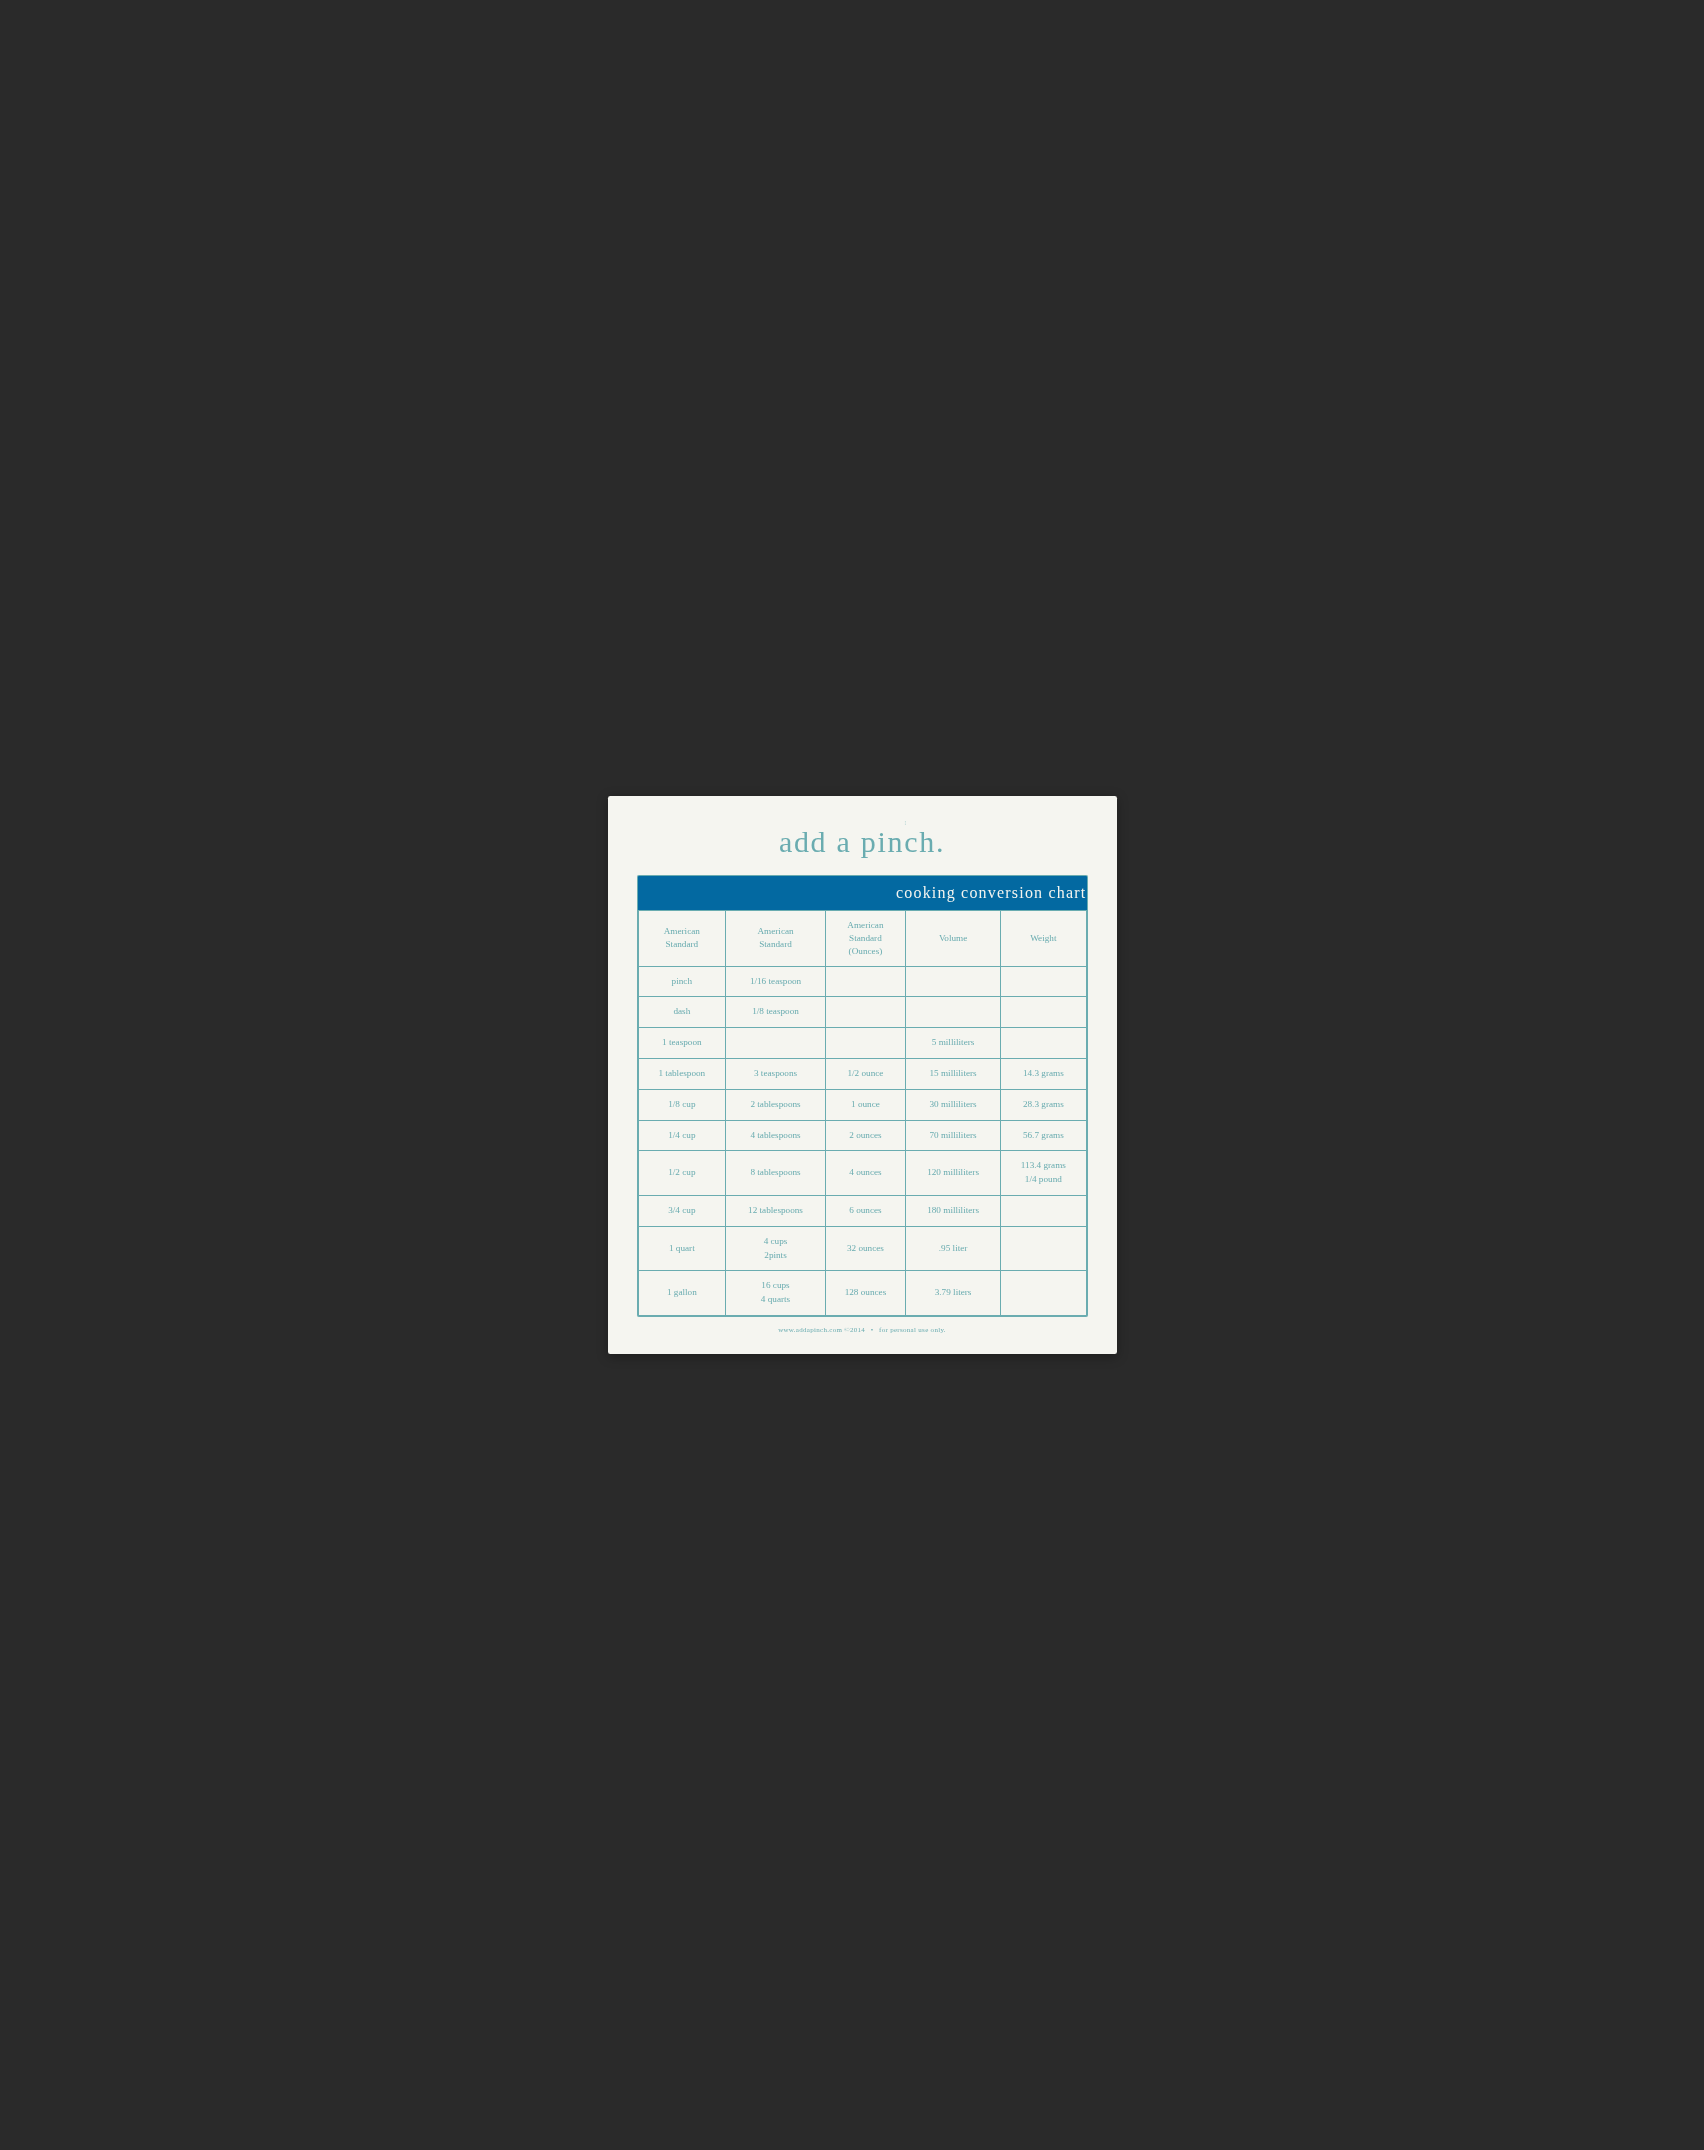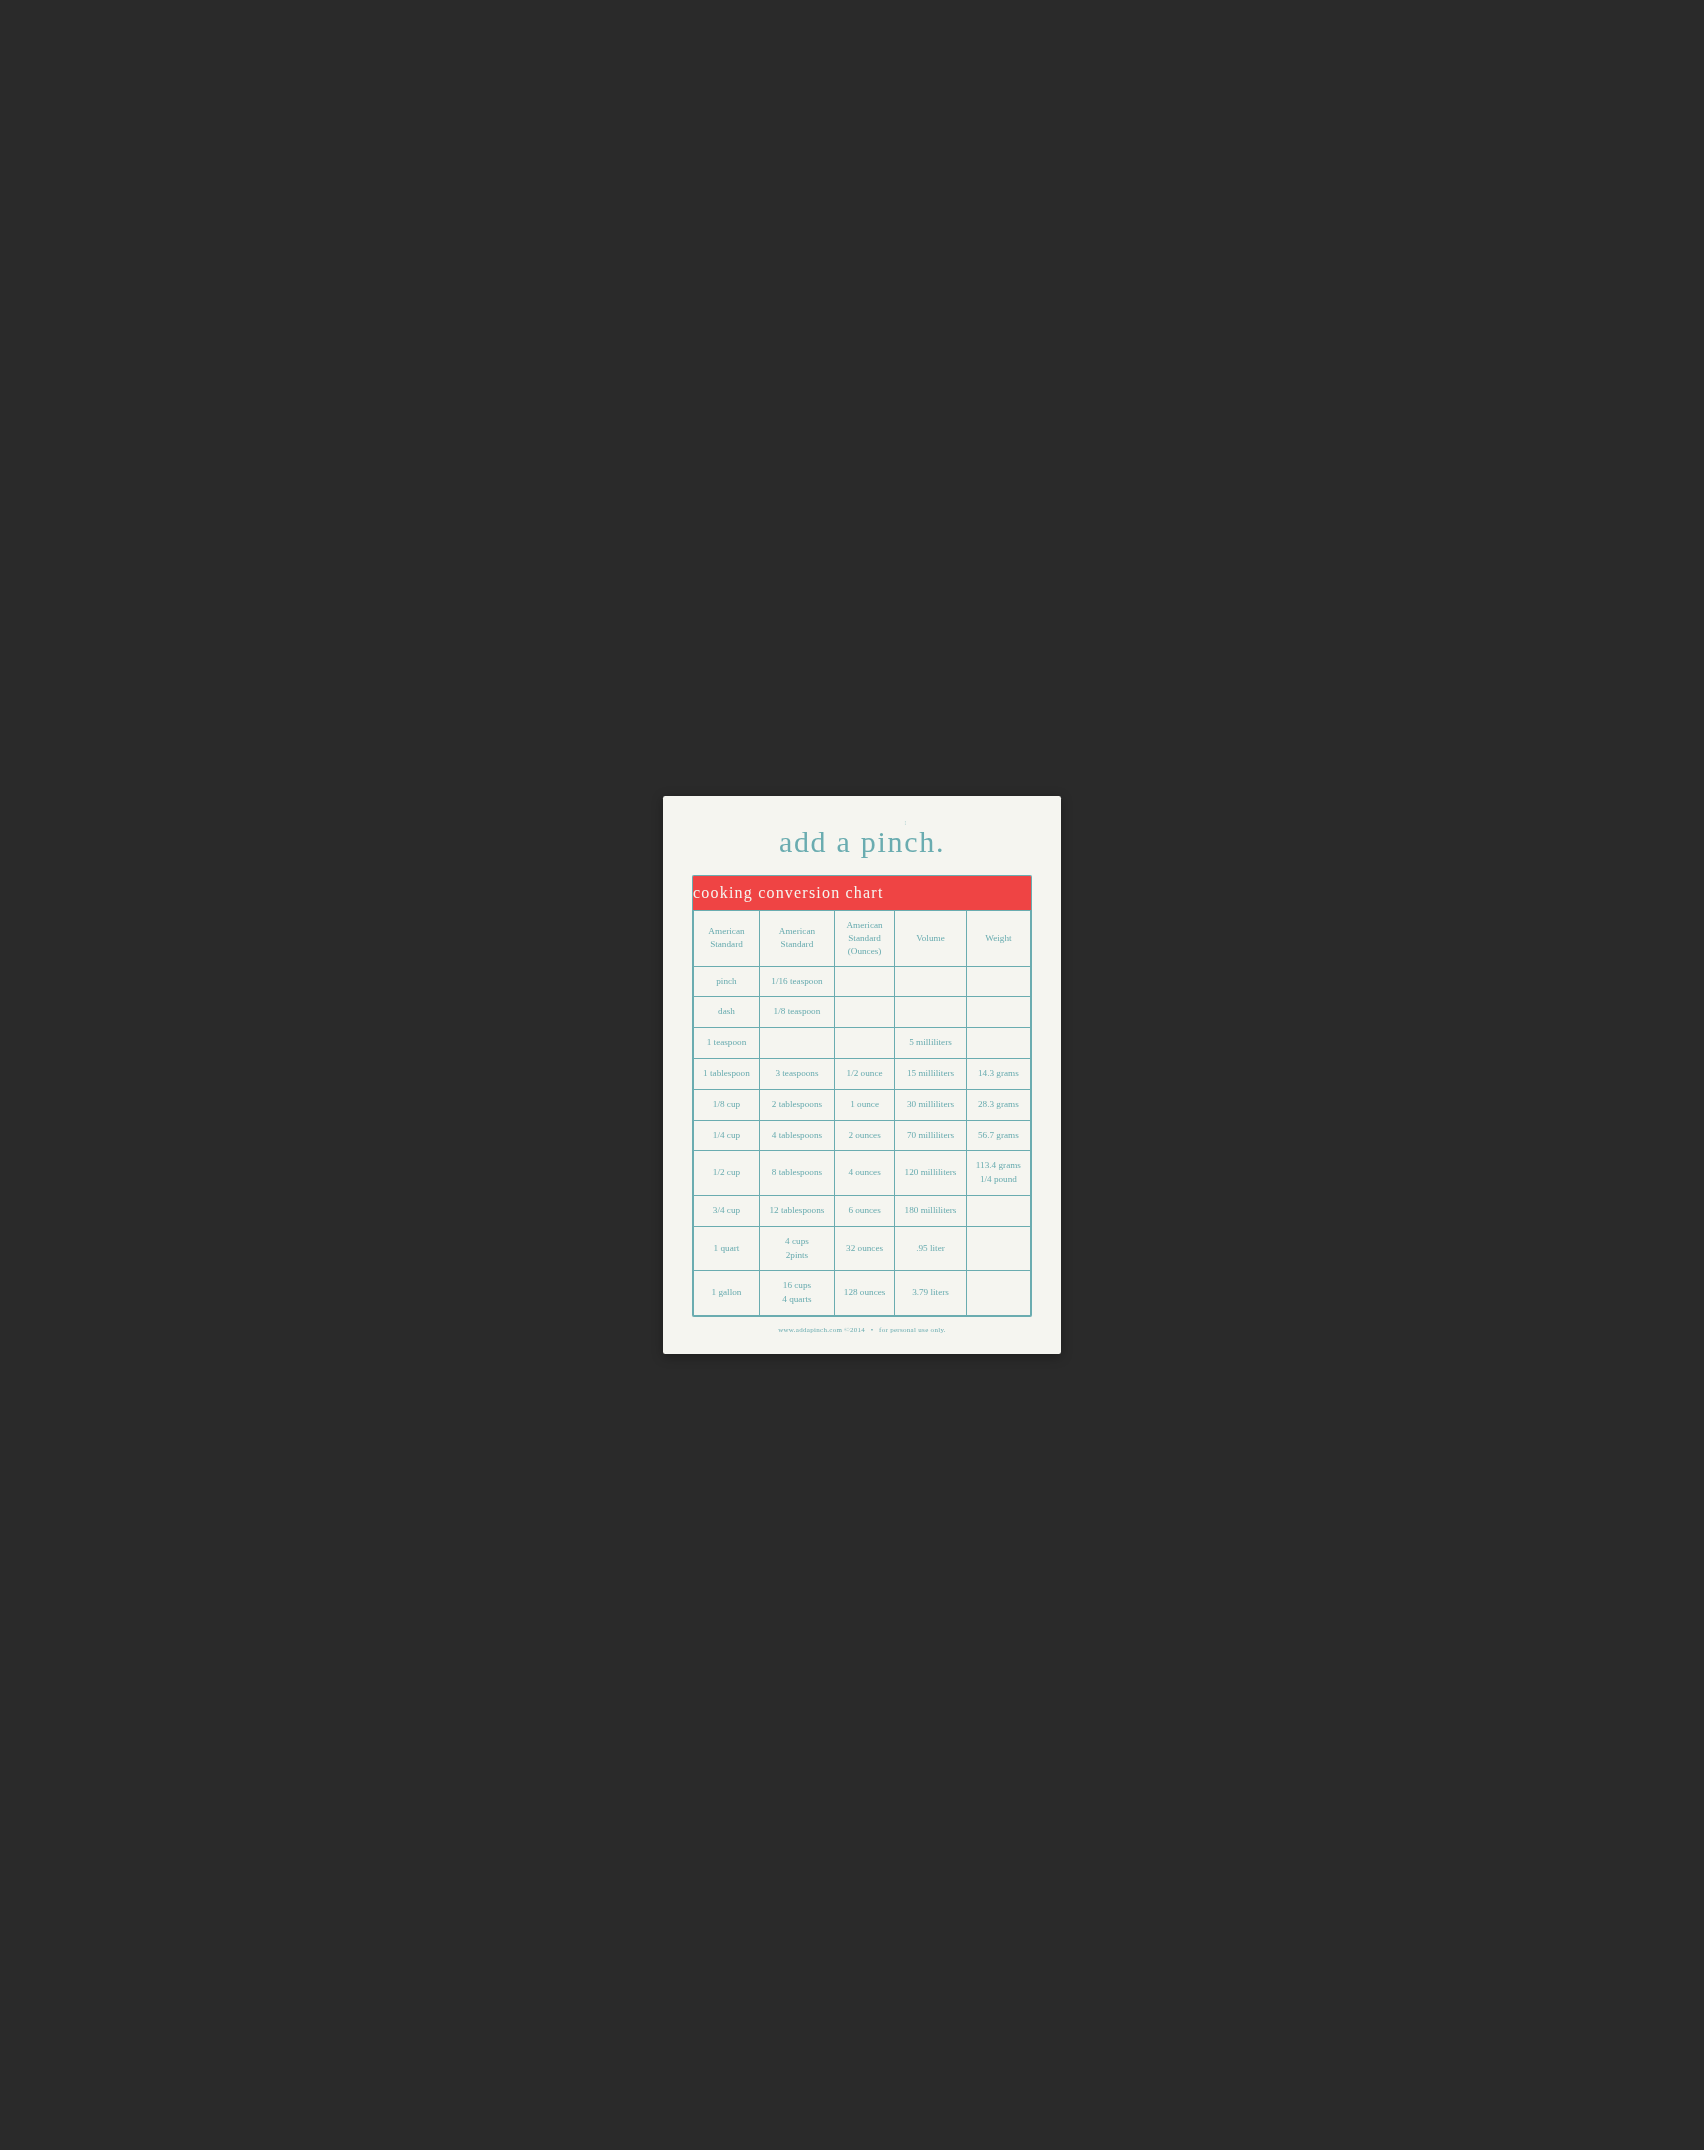--- a/index.html
+++ b/index.html
@@ -8,21 +8,21 @@
       background: #2a2a2a;
       display: flex;
       justify-content: center;
       align-items: center;
       min-height: 100vh;
       font-family: 'Georgia', serif;
     }
 
     .page {
       background: #f5f5f0;
-      width: 398px;
+      width: 509px;
       padding: 23px 29px 17.3px 29px;
       box-shadow: 0 2.3px 11.5px rgba(0,0,0,0.3);
       border-radius: 2.3px;
       margin-left: 20px;
     }
 
     .logo-section {
       text-align: center;
       padding: 5.8px 0 16px 0;
     }
@@ -36,23 +36,23 @@
       font-style: normal;
     }
 
     .chart-container {
       border: 1.2px solid #6aacb0;
       border-radius: 1.2px;
       overflow: hidden;
     }
 
     .chart-title {
-      background: #ef4444;
+      background: #0369a1;
       color: #f5f5f0;
-      text-align: left;
+      text-align: right;
       font-size: 16px;
       font-weight: 300;
       letter-spacing: 1.2px;
       padding: 8px 0;
       font-family: 'Georgia', serif;
     }
 
     table {
       width: 100%;
       border-collapse: collapse;

